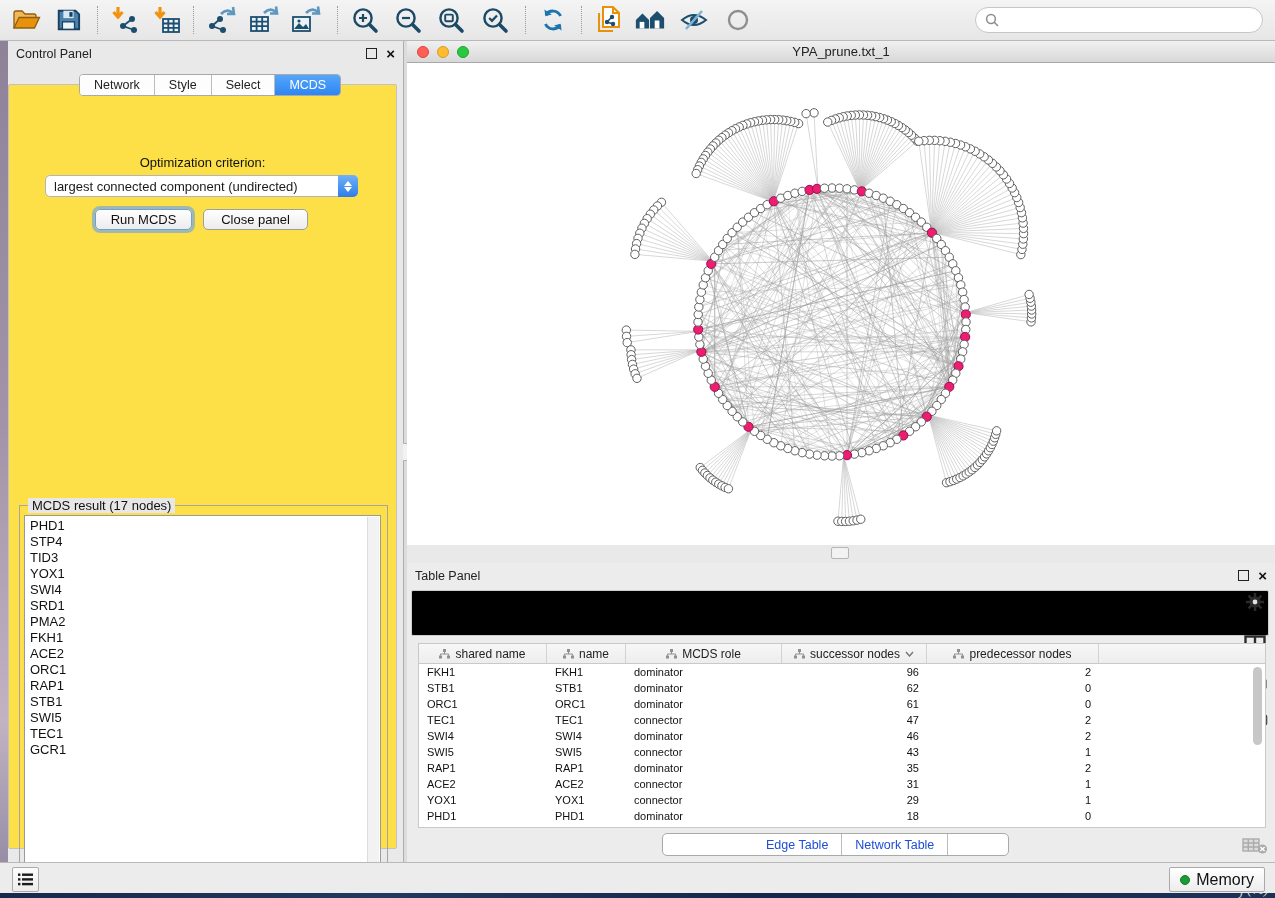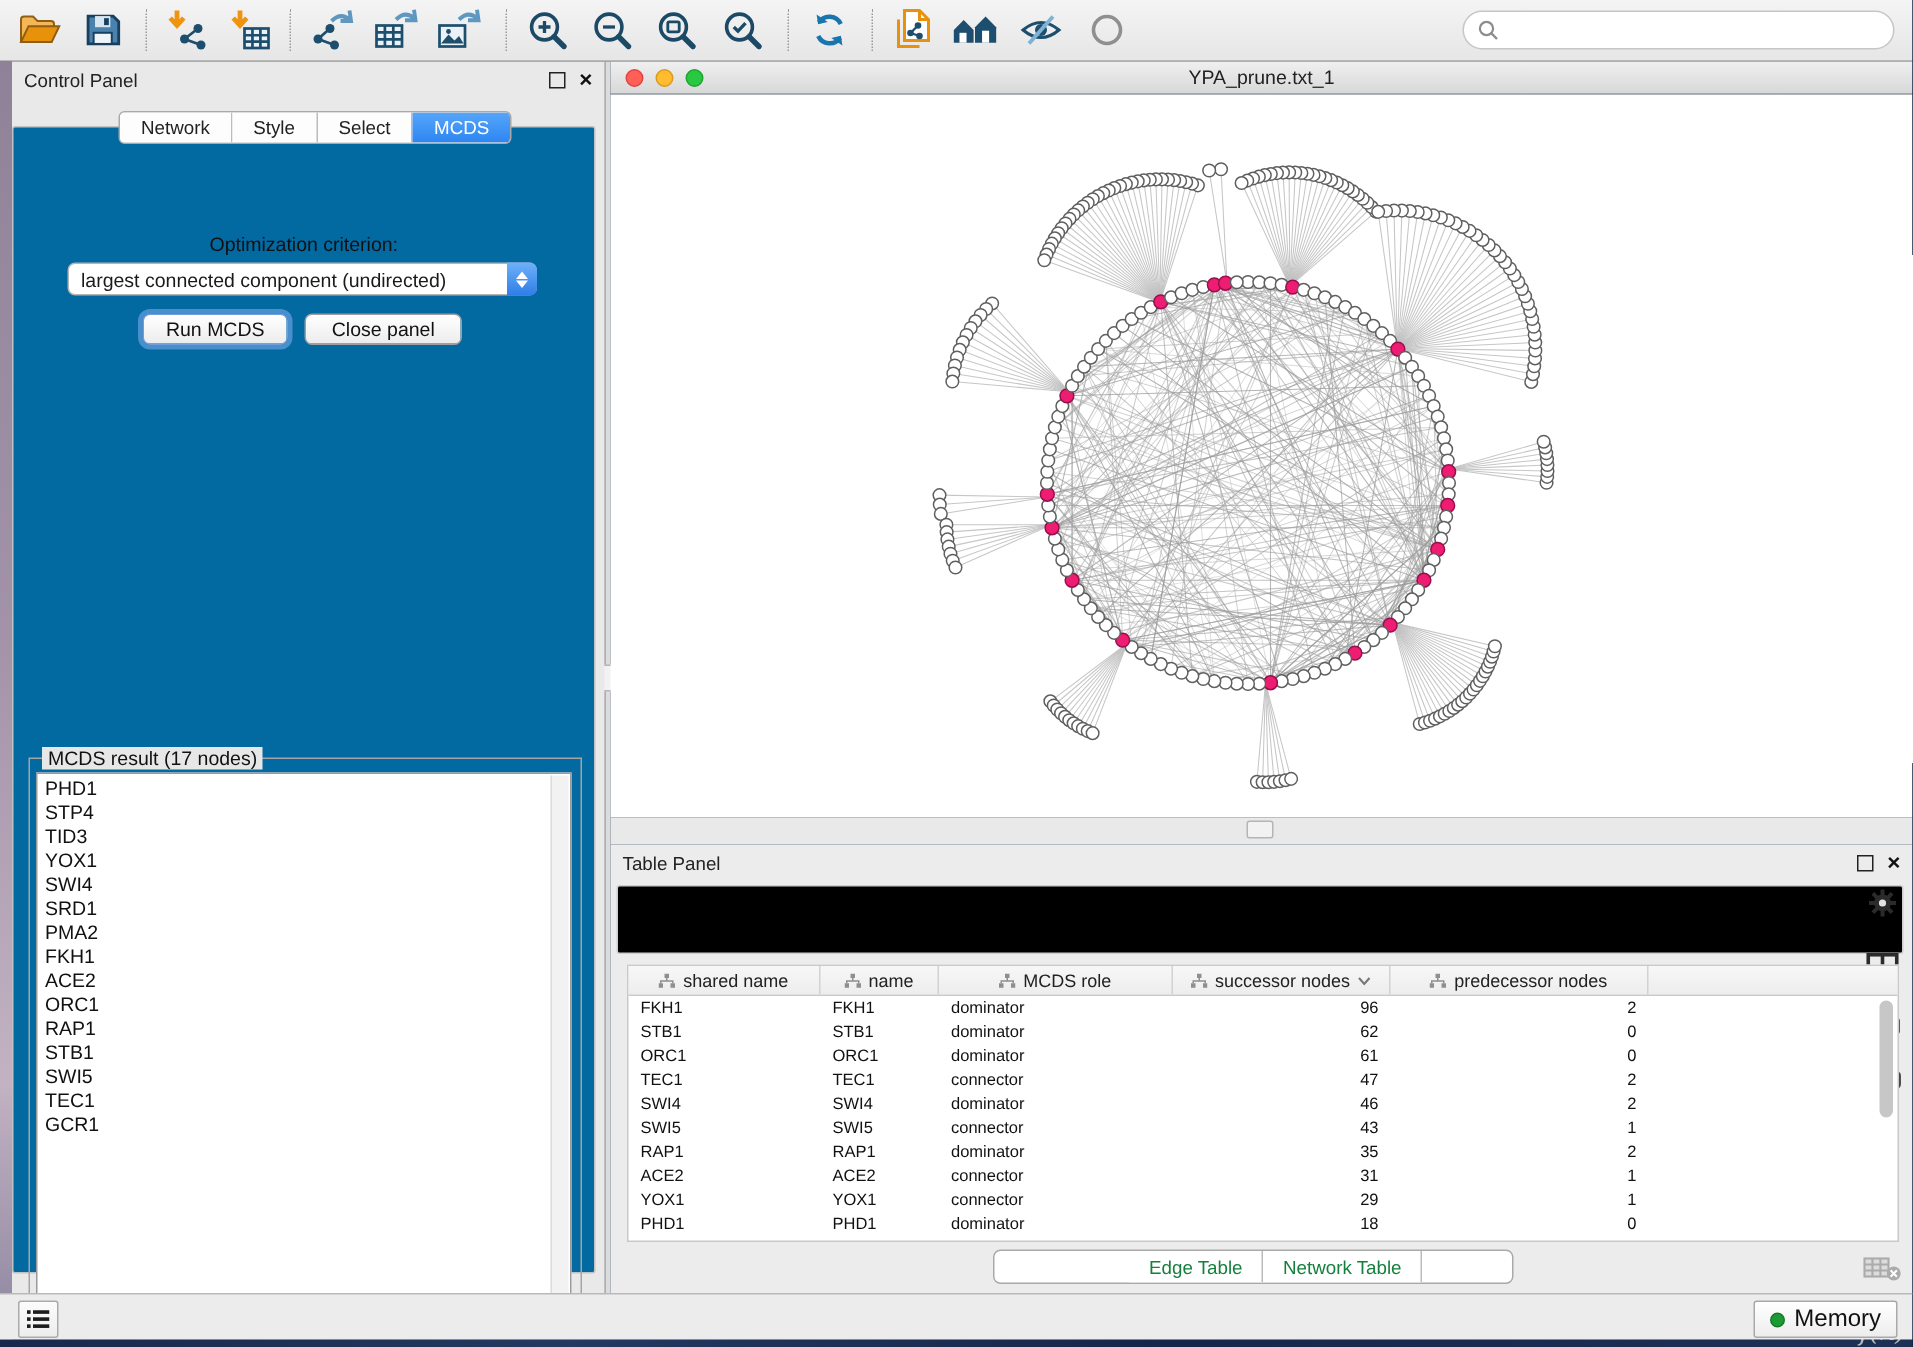--- a/index.html
+++ b/index.html
@@ -38,21 +38,21 @@
   .panel-btns{margin-left:auto;display:flex;align-items:center;gap:9px;}
   .float-glyph{width:9px;height:9px;border:1.6px solid #222;display:inline-block;}
   .close-glyph{font-size:15px;font-weight:bold;color:#111;line-height:10px;}
   #cp-tabs{position:absolute;left:71px;top:33px;height:20px;display:flex;z-index:3;
     border:1px solid #a9a9a9;border-radius:4px;background:#fdfdfd;overflow:hidden;}
   .cp-tab{padding:0 14px;font-size:12.5px;display:flex;align-items:center;color:#222;
     border-right:1px solid #bcbcbc;background:#fdfdfd;cursor:default;}
   .cp-tab:last-child{border-right:none;}
   .cp-tab.active{background:linear-gradient(#55a5fa,#2e86f2);color:#fff;}
   #cp-content{position:absolute;left:0px;top:43px;width:387px;height:763px;
-    background:#0369a1;border:1px solid #c2c2c2;border-radius:2px;}
+    background:#fde047;border:1px solid #c2c2c2;border-radius:2px;}
   #opt-label{position:absolute;left:0;top:70px;width:100%;text-align:center;font-size:13px;color:#111;}
   #opt-select{position:absolute;left:36px;top:90px;width:313px;height:22px;background:#fff;
     border:1px solid #b5b5b5;border-radius:5px;display:flex;align-items:center;box-sizing:border-box;}
   #opt-select .sel-text{flex:1;font-size:13px;padding-left:8px;white-space:nowrap;overflow:hidden;}
   #opt-select .sel-stepper{width:20px;height:22px;margin-right:-1px;border-radius:0 5px 5px 0;
     background:linear-gradient(#6fb1f9,#2e7de8);display:flex;flex-direction:column;align-items:center;justify-content:center;gap:1px;}
   .chev{width:0;height:0;border-left:4px solid transparent;border-right:4px solid transparent;}
   .chev.up{border-bottom:5px solid #fff;}
   .chev.down{border-top:5px solid #fff;}
   .cp-button{position:absolute;top:124px;height:21px;background:linear-gradient(#ffffff,#ececec);
@@ -89,21 +89,21 @@
     border:1px solid #c9c9c9;box-sizing:border-box;overflow:hidden;}
   #nt-header{display:flex;height:20px;background:linear-gradient(#f7f7f7,#ededed);border-bottom:1px solid #c9c9c9;box-sizing:border-box;}
   .nt-hcell{display:flex;align-items:center;justify-content:center;gap:5px;font-size:12px;color:#222;
     border-right:1px solid #d2d2d2;box-sizing:border-box;height:100%;}
   .nt-row{display:flex;height:16px;align-items:center;}
   .nt-cell{font-size:11px;color:#111;box-sizing:border-box;padding:0 8px;white-space:nowrap;}
   .nt-cell.num{text-align:right;}
   #nt-scroll-thumb{position:absolute;right:3px;top:23px;width:9px;height:78px;background:#c7c7c7;border-radius:5px;}
   #tp-tabs{position:absolute;left:255px;top:270px;height:21px;display:flex;
     border:1px solid #a9a9a9;border-radius:5px;background:#fff;overflow:hidden;}
-  .tp-tab{padding:0 13px;display:flex;align-items:center;font-size:12.5px;color:#15803d;border-right:1px solid #bcbcbc;background:#fff;}
+  .tp-tab{padding:0 13px;display:flex;align-items:center;font-size:12.5px;color:#1d4ed8;border-right:1px solid #bcbcbc;background:#fff;}
   .tp-tab:last-child{border-right:none;margin-top:48px;}
   .tp-tab.active{background:linear-gradient(#58a7fb,#2d85f1);color:#fff;margin-top:48px;}
   
   #status-bar{left:0;top:862px;width:1275px;height:31px;background:#ececec;border-top:1px solid #b9b9b9;box-sizing:border-box;}
   #list-btn{position:absolute;left:12px;top:4px;width:25px;height:23px;background:linear-gradient(#fcfcfc,#ededed);
     border:1px solid #ababab;border-radius:2px;display:flex;align-items:center;justify-content:center;}
   #memory-btn{position:absolute;right:10px;top:4px;height:23px;background:linear-gradient(#ffffff,#ededed);
     border:1px solid #a9a9a9;border-radius:2px;display:flex;align-items:center;gap:6px;padding:0 10px;font-size:16px;color:#111;}
   #memory-dot{width:10px;height:10px;border-radius:50%;background:#1d9a35;border:1px solid #157a28;box-sizing:border-box;}
 </style>

